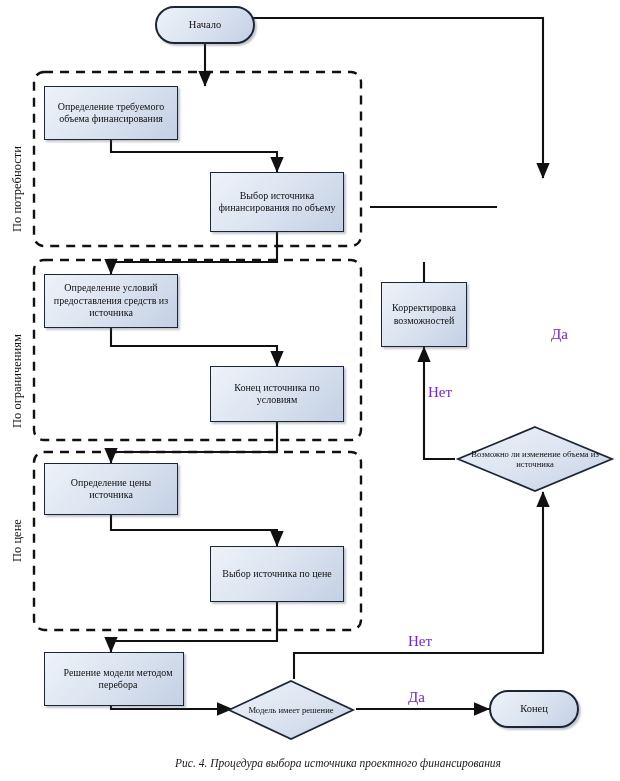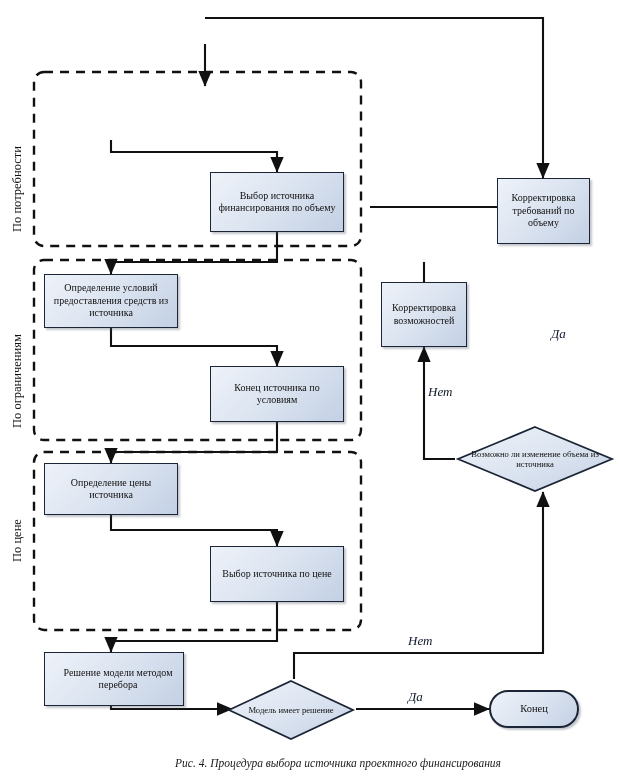--- a/index.html
+++ b/index.html
@@ -65,26 +65,25 @@
     width: 100%;
     text-align: center;
   }
   .decision svg {
     position: absolute;
     left: 0;
     top: 0;
   }
   .edge-label {
     position: absolute;
-    font-size: 13px;
-    color: #0f172a;
+    font-size: 15px;
+    color: #6d28d9;
     z-index: 4;
     background: transparent;
     white-space: nowrap;
-    font-style: italic;
   }
   .group-label {
     position: absolute;
     font-size: 12.5px;
     color: #111111;
     z-index: 4;
     white-space: nowrap;
     transform-origin: center center;
   }
   .vert {
@@ -145,21 +144,27 @@
       <path d="M294,679 L294,653 L543,653 L543,492" marker-end="url(#arrow)"></path>
 
       <path d="M455,459 L424,459 L424,347" marker-end="url(#arrow)"></path>
 
       <path d="M424,282 L424,262"></path>
 
       <path d="M497,207 L370,207"></path>
     </g>
   </svg>
 
-
+  <div class="node terminator" style="left:155px; top:6px; width:100px; height:38px;">
+    <span>Начало</span>
+  </div>
+
+  <div class="node" style="left:44px; top:86px; width:134px; height:54px;">
+    <span>Определение требуемого объема финансирования</span>
+  </div>
 
   <div class="node" style="left:210px; top:172px; width:134px; height:60px;">
     <span>Выбор источника финансирования по объему</span>
   </div>
 
   <div class="node" style="left:44px; top:274px; width:134px; height:54px;">
     <span>Определение условий предоставления средств из источника</span>
   </div>
 
   <div class="node" style="left:210px; top:366px; width:134px; height:56px;">
@@ -175,23 +180,20 @@
   </div>
 
   <div class="node" style="left:44px; top:652px; width:140px; height:54px;padding-left:12px;">
     <span>Решение модели методом перебора</span>
   </div>
 
   <div class="node" style="left:381px; top:282px; width:86px; height:65px;">
     <span>Корректировка возможностей</span>
   </div>
 
-  <div class="node" style="left:497px; top:178px; width:93px; height:66px;">
-    <span>Корректировка требований по объему</span>
-  </div>
 
   <div class="node decision" style="left:455px; top:425px; width:160px; height:68px; display:flex; align-items:center; ">
     <svg width="160" height="68" viewBox="0 0 160 68">
       <defs>
         <linearGradient id="dg1" x1="0" y1="0" x2="1" y2="1">
           <stop offset="0%" stop-color="#eef2f9"></stop>
           <stop offset="50%" stop-color="#dde5f1"></stop>
           <stop offset="100%" stop-color="#c3d0e4"></stop>
         </linearGradient>
       </defs>

